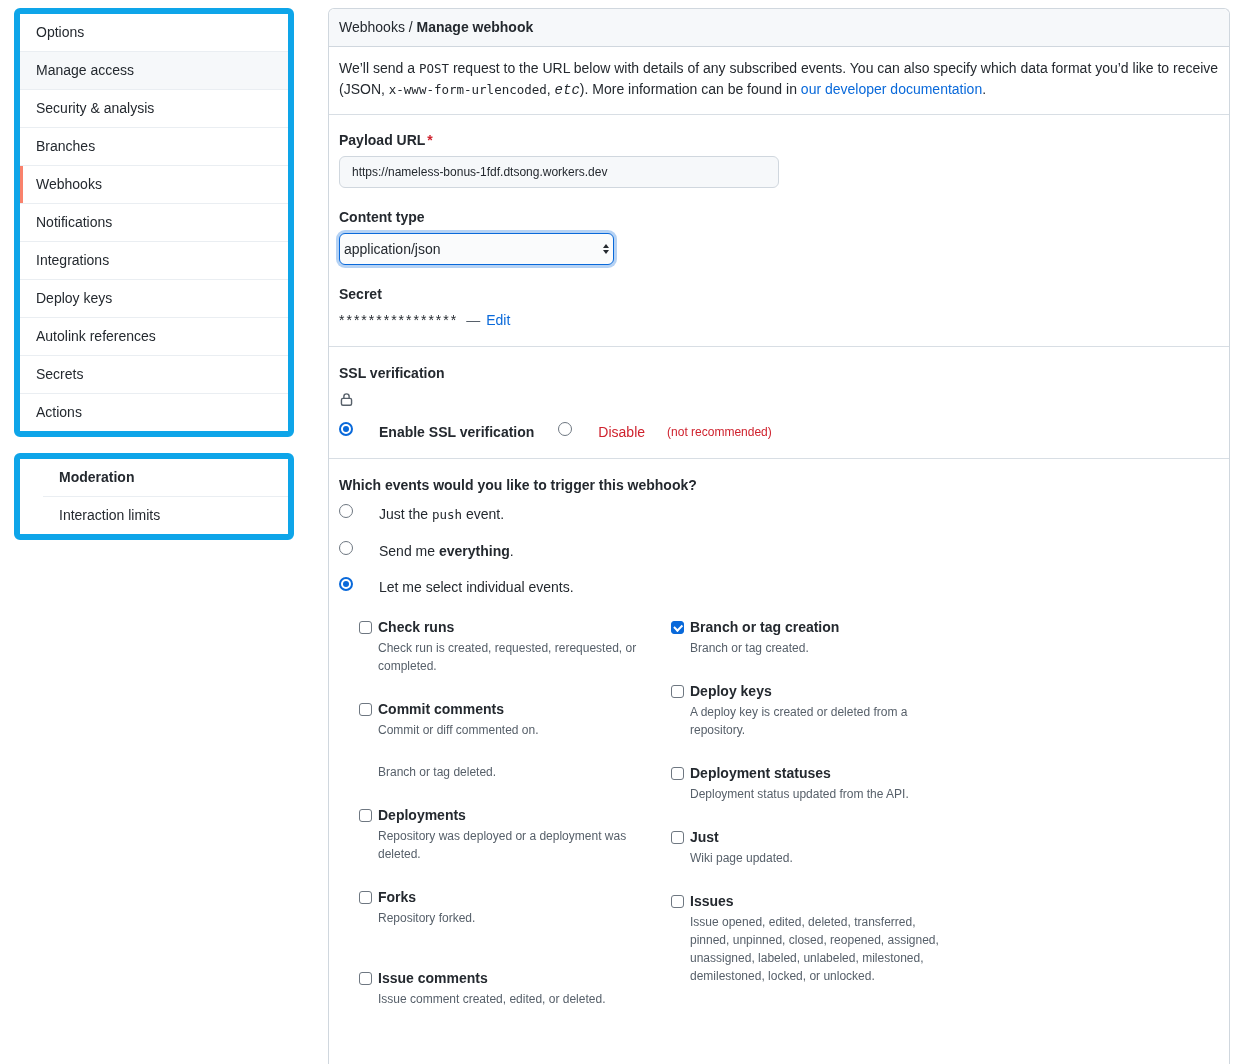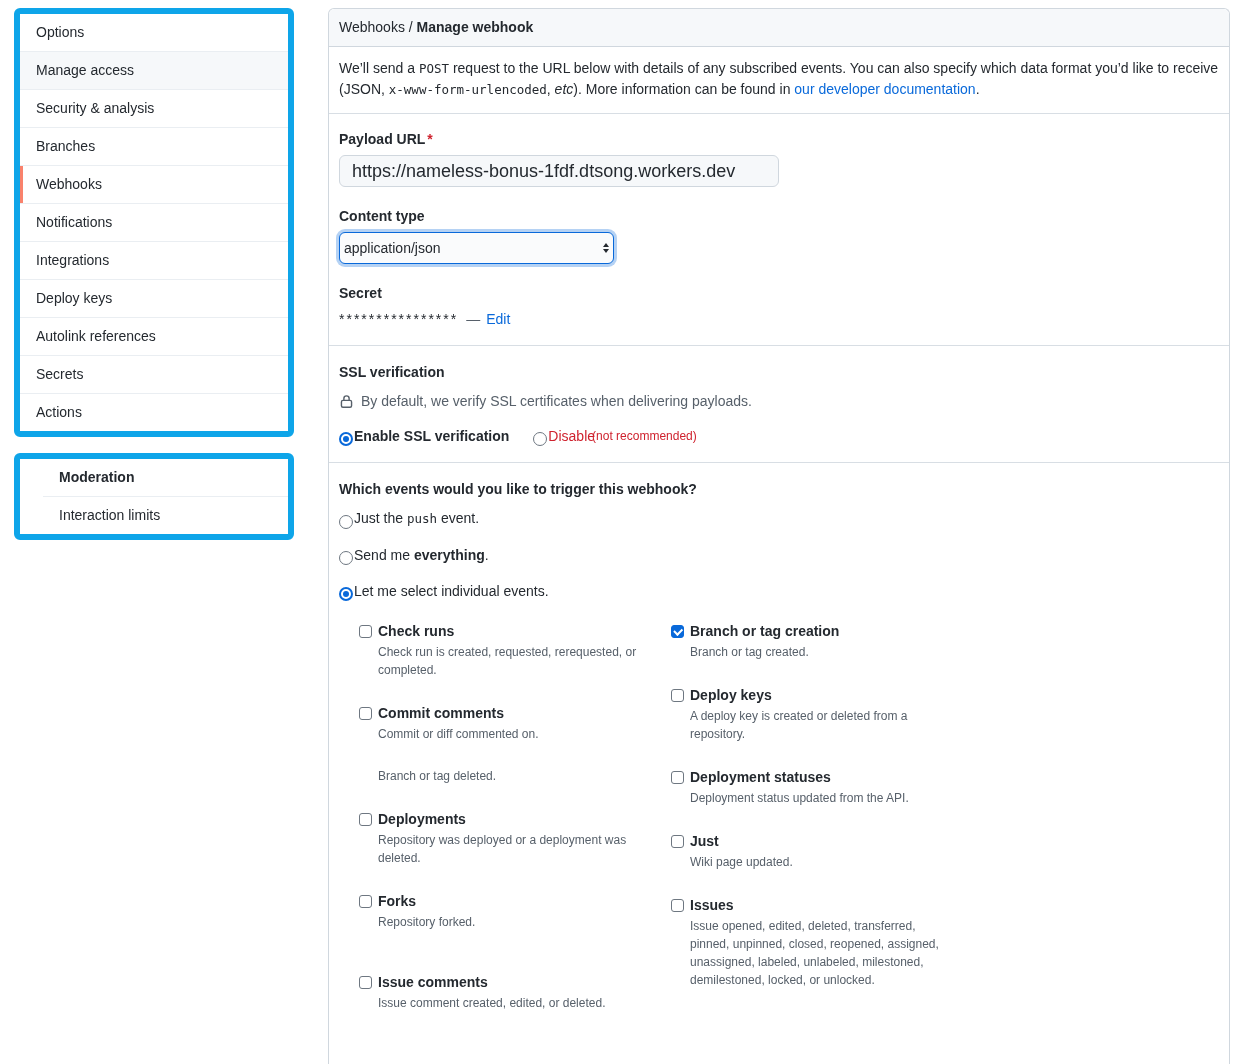--- a/index.html
+++ b/index.html
@@ -19,29 +19,29 @@
 
   
   .panel { flex:1; margin-left:34px; border:1px solid #d0d7de; border-bottom:none;
            border-radius:6px 6px 0 0; background:#fff; min-height:1100px; }
   .panel-header { background:#f6f8fa; border-bottom:1px solid #d0d7de; border-radius:6px 6px 0 0;
                   padding:9px 10px; line-height:19px; }
   .crumb-current { font-weight:bold; }
   .panel-desc { padding:11px 10px 13px 10px; border-bottom:1px solid #d8dee4; line-height:21px; }
   a.link { color:#0969da; text-decoration:none; cursor:pointer; }
   code.mono { font-family:"DejaVu Sans Mono","Liberation Mono",monospace; font-size:12.5px; }
-  .italic { font-style:italic; }
+  .italic { font-style:italic;font-family:Liberation Mono, monospace; }
 
   .section { padding:16px 10px; }
   .section + .section { border-top:1px solid #d8dee4; }
 
   .field-label { font-weight:bold; line-height:19px; margin-bottom:6px; }
   .required { color:#cf222e; margin-left:2px; }
   .text-input { display:block; width:440px; height:32px; padding:5px 12px; margin-bottom:20px;
-    font-size:18px; color:#24292f; font-family:inherit;
+    font-size:12px; color:#24292f; font-family:inherit;
     background:#f6f8fa; border:1px solid #d0d7de; border-radius:6px; outline:none; }
   .select { display:flex; align-items:center; justify-content:space-between; width:275px; height:32px;
     padding:5px 4px; margin-bottom:20px; background:#fafbfc; border:1px solid #0969da; border-radius:6px;
     box-shadow:0 0 0 3px rgba(9,105,218,0.3); cursor:pointer; }
   .caret { display:inline-flex; flex-direction:column; align-items:center; gap:2px; }
   .caret i { display:block; width:0; height:0; border-left:3.5px solid transparent; border-right:3.5px solid transparent; }
   .caret .up { border-bottom:4px solid #24292f; }
   .caret .down { border-top:4px solid #24292f; }
 
   .secret-row { display:flex; align-items:center; line-height:20px; }
@@ -49,21 +49,21 @@
   .secret-dash { color:#57606a; margin:0 6px 0 8px; }
 
   .heading { font-weight:bold; font-size:14px; line-height:20px; margin-bottom:9px; }
   .lock-line { display:flex; align-items:center; gap:7px; color:#57606a; line-height:20px; margin-bottom:15px; }
 
   .radio { flex:0 0 14px; width:14px; height:14px; border-radius:50%; background:#fff;
            border:1px solid #6e7781; position:relative; display:inline-block; cursor:pointer; }
   .radio.selected { border:2px solid #0969da; }
   .radio.selected::after { content:""; position:absolute; left:50%; top:50%; width:6px; height:6px;
            margin:-3px 0 0 -3px; border-radius:50%; background:#0969da; }
-  .radio-row { display:flex; align-items:flex-end; gap:1px; line-height:20px; }
+  .radio-row { display:flex; align-items:flex-start; gap:26px; line-height:20px; }
   .ssl-radios { display:flex; align-items:center; }
   .ssl-radios .gap { width:24px; }
   .bold { font-weight:bold; }
   .danger { color:#cf222e; }
   .danger-small { color:#cf222e; font-size:12px; margin-left:4px; }
 
   .event-radios .radio-row { margin-bottom:16px; }
   .events-grid { display:flex; margin:20px 0 0 20px; }
   .col-left { width:292px; }
   .col-right { width:272px; margin-left:20px; }
@@ -137,21 +137,20 @@
 
     <div class="section">
       <div class="heading">SSL verification</div>
       <div class="lock-line">
         <span style="display:inline-flex">
           <svg width="15" height="15" viewBox="0 0 16 16">
             <rect x="2.6" y="6.8" width="10.8" height="7.4" rx="1.6" fill="none" stroke="#57606a" stroke-width="1.5"></rect>
             <path d="M5.2 6.8V4.8a2.8 2.8 0 0 1 5.6 0v2" fill="none" stroke="#57606a" stroke-width="1.5"></path>
           </svg>
         </span>
-        <span>By default, we verify SSL certificates when delivering payloads.</span>
       </div>
       <div class="ssl-radios">
         <div class="radio-row">
           <span class="radio selected"></span>
           <span class="bold">Enable SSL verification</span>
         </div>
         <div class="gap"></div>
         <div class="radio-row">
           <span class="radio"></span>
           <span class="danger">Disable</span>

